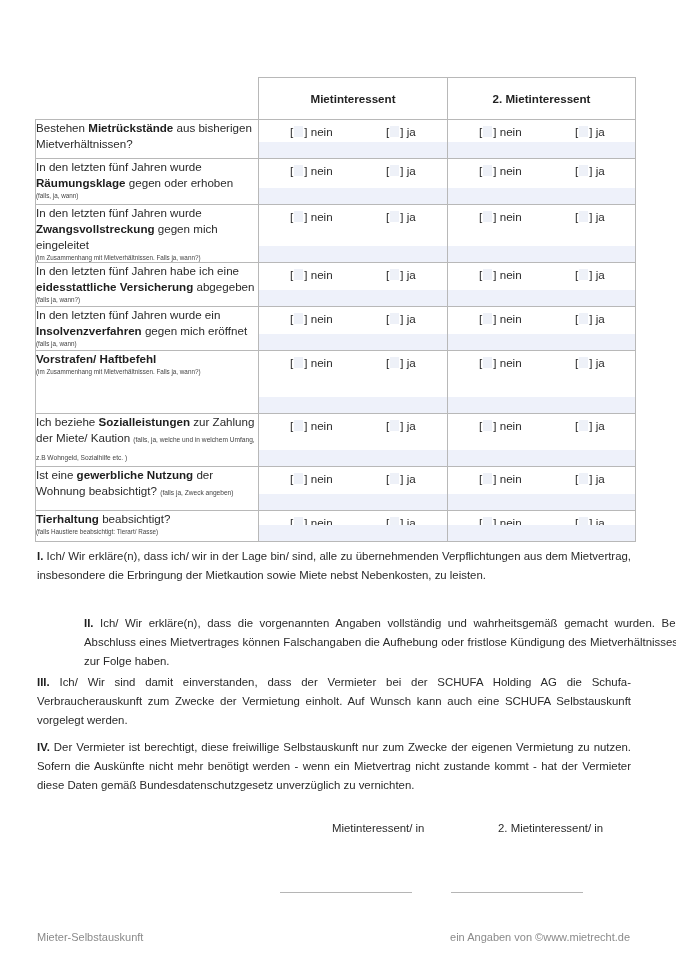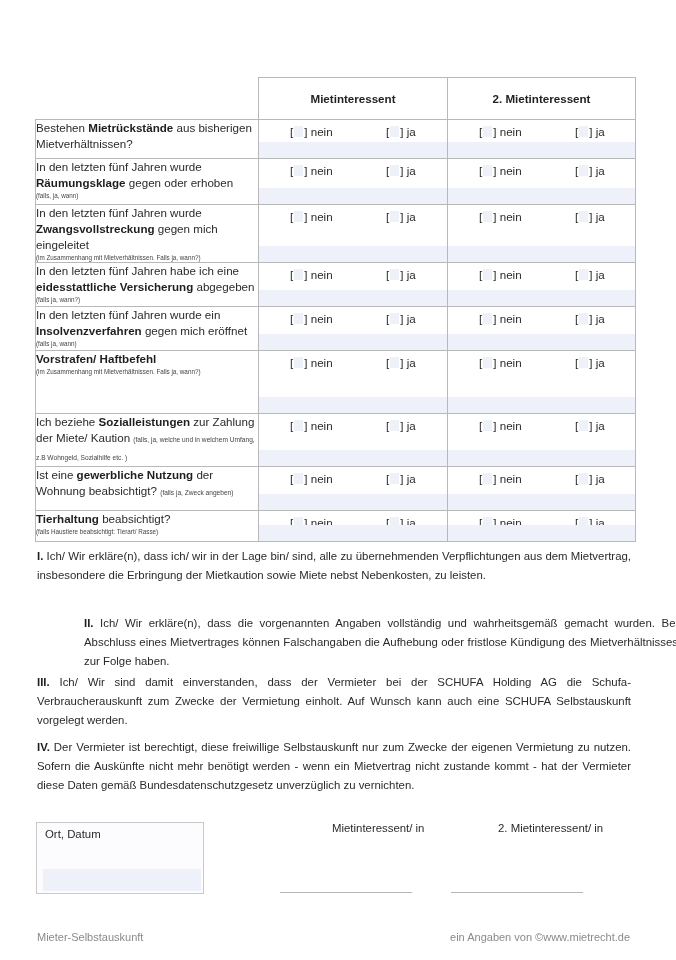--- a/index.html
+++ b/index.html
@@ -280,24 +280,20 @@
       </tbody>
   </table>
 
   <div id="paras">
       <div class="para" style="top: 538px; margin-top: 9px;"><b>I.</b><span> Ich/ Wir erkläre(n), dass ich/ wir in der Lage bin/ sind, alle zu übernehmenden Verpflichtungen aus dem Mietvertrag, insbesondere die Erbringung der Mietkaution sowie Miete nebst Nebenkosten, zu leisten.</span></div>
       <div class="para" style="top: 614px; margin-left: 47px;"><b>II.</b><span> Ich/ Wir erkläre(n), dass die vorgenannten Angaben vollständig und wahrheitsgemäß gemacht wurden. Bei Abschluss eines Mietvertrages können Falschangaben die Aufhebung oder fristlose Kündigung des Mietverhältnisses zur Folge haben.</span></div>
       <div class="para" style="top: 673px;"><b>III.</b><span> Ich/ Wir sind damit einverstanden, dass der Vermieter bei der SCHUFA Holding AG die Schufa-Verbraucherauskunft zum Zwecke der Vermietung einholt. Auf Wunsch kann auch eine SCHUFA Selbstauskunft vorgelegt werden.</span></div>
       <div class="para" style="top: 738px;"><b>IV.</b><span> Der Vermieter ist berechtigt, diese freiwillige Selbstauskunft nur zum Zwecke der eigenen Vermietung zu nutzen. Sofern die Auskünfte nicht mehr benötigt werden - wenn ein Mietvertrag nicht zustande kommt - hat der Vermieter diese Daten gemäß Bundesdatenschutzgesetz unverzüglich zu vernichten.</span></div>
     </div>
 
-  <div class="ort-box">
-    <span class="label">Ort, Datum</span>
-    <div class="fill"></div>
-  </div>
 
   <span class="sig-label" style="left:284px;">Mietinteressent/ in</span>
   <span class="sig-label" style="left:450px;">2. Mietinteressent/ in</span>
   <div class="sig-line" style="left:280px; width:132px;"></div>
   <div class="sig-line" style="left:451px; width:132px;"></div>
 
   <span class="footer" style="left:37px;">Mieter-Selbstauskunft</span>
   <span class="footer" style="right:46px;">ein Angaben von ©www.mietrecht.de</span>
 </div>
 

